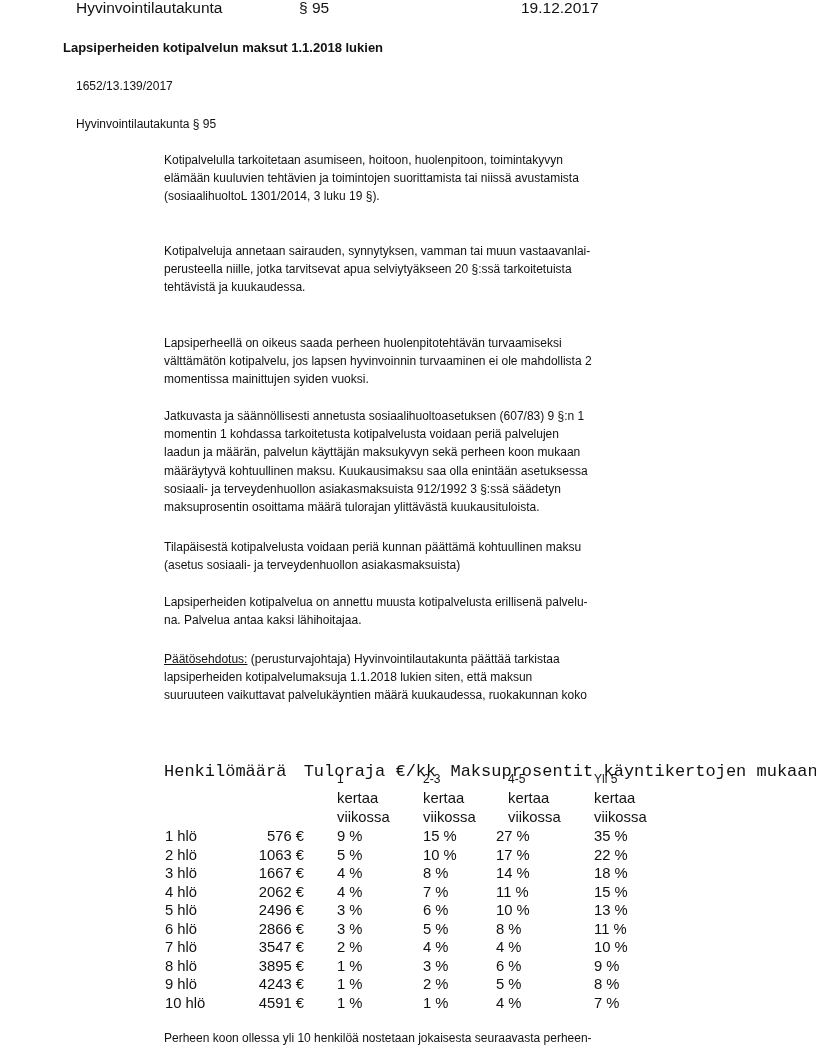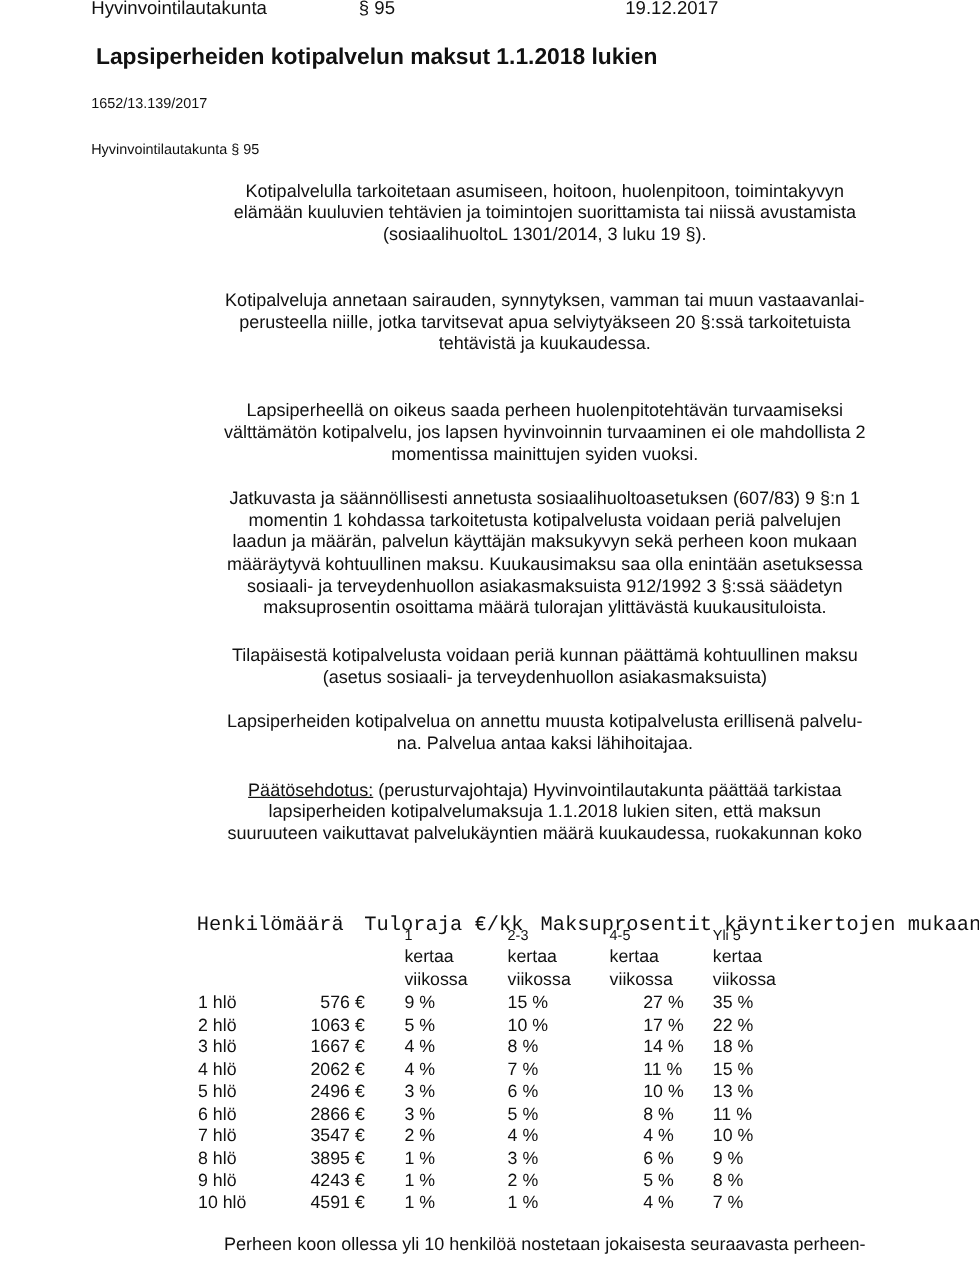--- a/index.html
+++ b/index.html
@@ -11,31 +11,30 @@
       width: 816px;
       height: 1056px;
       position: relative;
       overflow: hidden;
       font-family: "Liberation Sans", sans-serif;
       color: #111111;
     }
     .abs { position: absolute; white-space: nowrap; }
     .hdr { font-size: 15.5px; top: -1px; line-height: 18px; }
     .title {
-      left: 80px; top: 37px;
-      font-size: 19px; font-weight: bold; line-height: 22px;
+      left: 63px; top: 37px;
+      font-size: 13px; font-weight: bold; line-height: 22px;
     }
     .meta { left: 76px; font-size: 12px; line-height: 18px; text-align: center; }
     .body-col {
       position: absolute;
       left: 164px;
       width: 580px;
-      font-size: 15px;
+      font-size: 12px;
       line-height: 18.2px;
-      text-align: center;
     }
     .para { margin: 0; white-space: normal; }
     .para .line { display: block; white-space: nowrap; }
     .bold-u { font-weight: normal; text-decoration: underline; }
     .tbl-head {
       position: absolute; left: 164px; top: 764px;
       font-size: 17px; line-height: 15px; white-space: nowrap; font-family: Liberation Mono, monospace;
     }
     .tbl-head span { display: inline-block; }
     .col-hdr {
@@ -46,21 +45,21 @@
     .col-hdr .w { display: block; }
     .row {
       position: absolute; left: 0; height: 18.5px;
       font-size: 14.8px; line-height: 18.5px; width: 816px;
     }
     .cell { position: absolute; white-space: nowrap; }
     .c-name { left: 165px; }
     .c-amt { left: 230px; width: 74px; text-align: right; }
     .c1 { left: 337px; }
     .c2 { left: 423px; }
-    .c3 { left: 536px; text-align: center; }
+    .c3 { left: 496px; text-align: center; }
     .c4 { left: 594px; }
   </style>
 </head>
 <body>
 
 <div class="abs hdr" style="left:76px;">Hyvinvointilautakunta</div>
 <div class="abs hdr" style="left:299px;">§ 95</div>
 <div class="abs hdr" style="left:521px;">19.12.2017</div>
 
 <div class="abs title">Lapsiperheiden kotipalvelun maksut 1.1.2018 lukien</div>

